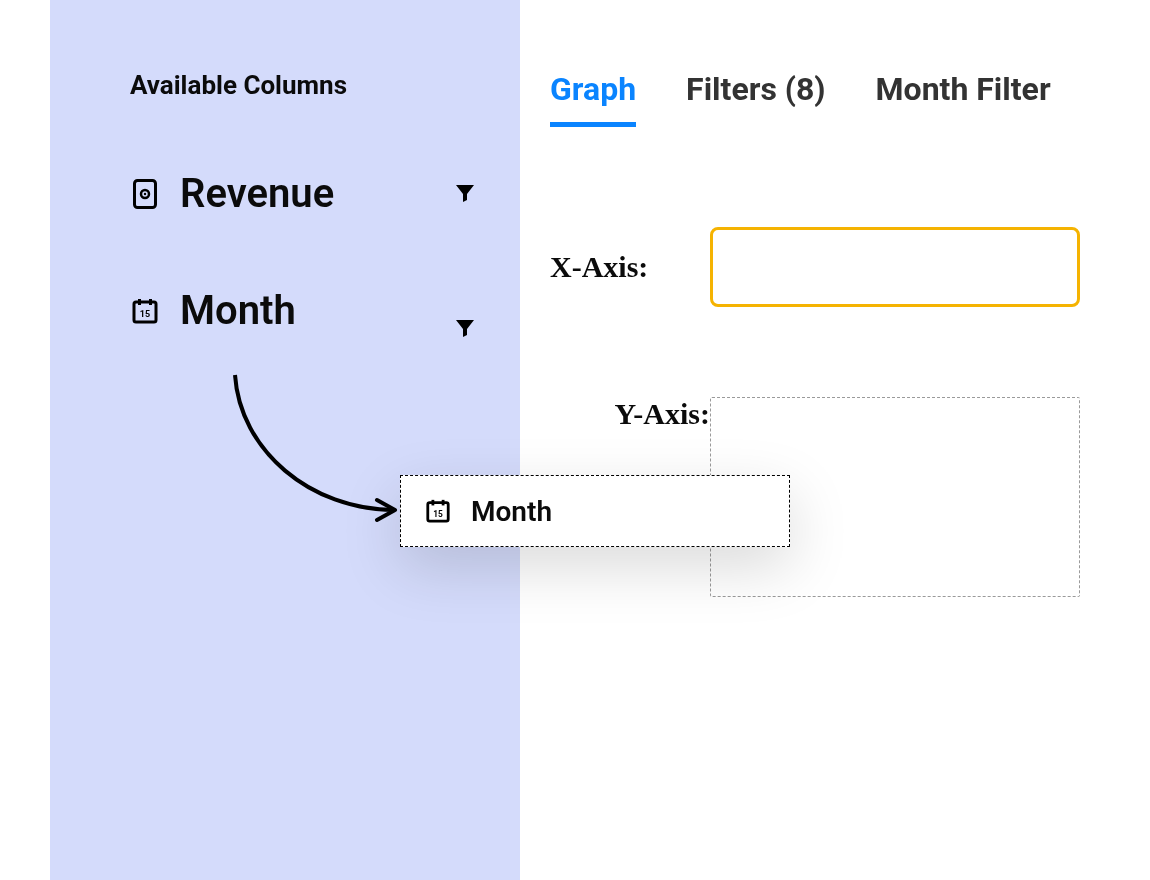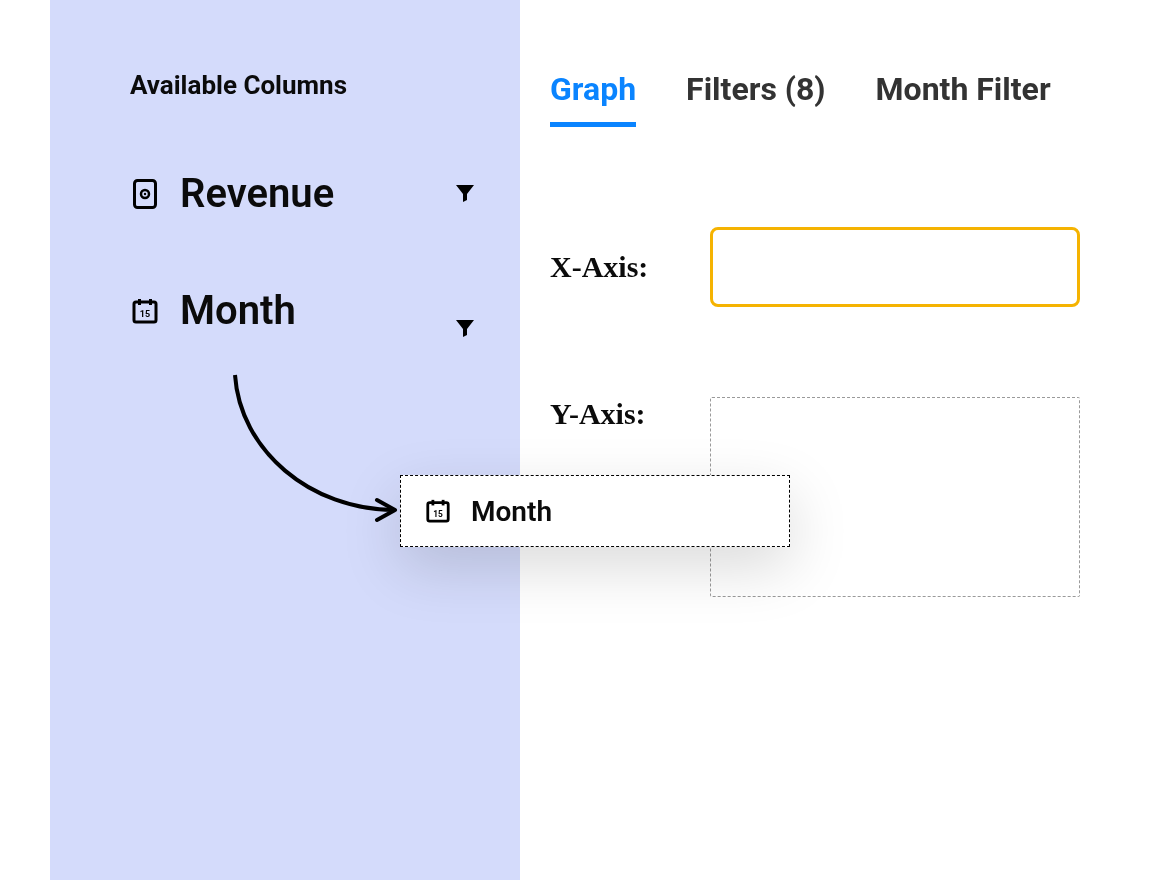--- a/index.html
+++ b/index.html
@@ -85,21 +85,21 @@
     height: 80px;
     background: #fff;
   }
   .drop-target.dashed {
     border: 1.5px dashed #9a9a9a;
     border-radius: 2px;
     height: 200px;
     width: 370px;
     background: transparent;
   }
-  .axis-row.y { margin-top: 90px; align-items: flex-start; }
+  .axis-row.y { margin-top: 90px; align-items: flex-start; text-align: right; }
 
   .drag-ghost {
     position: absolute;
     left: 400px;
     top: 475px;
     width: 390px;
     height: 72px;
     border: 1.5px dashed #000;
     background: #fff;
     display: flex;

